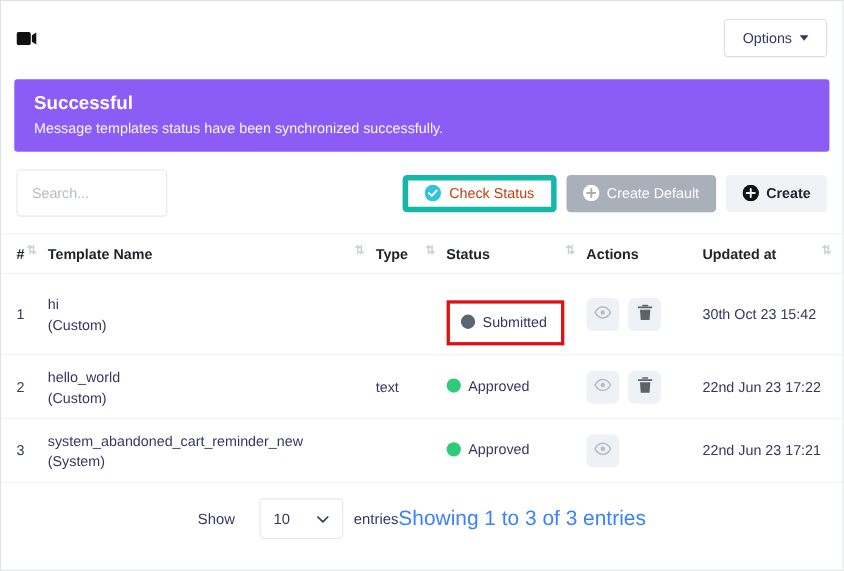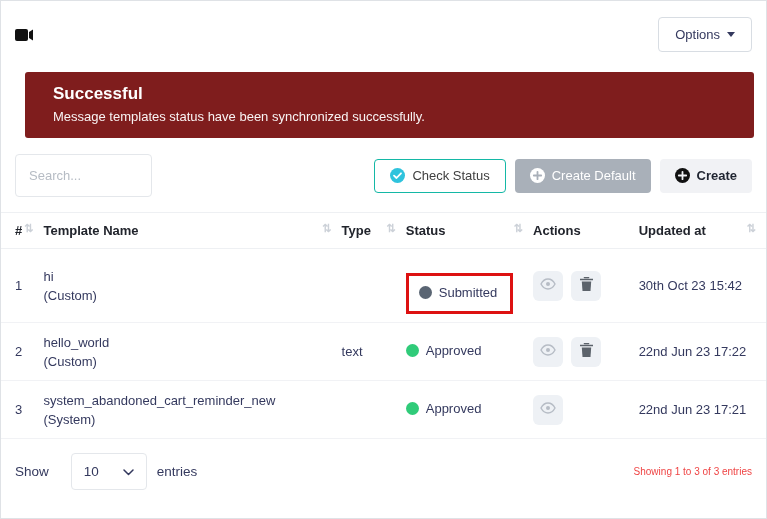--- a/index.html
+++ b/index.html
@@ -16,33 +16,33 @@
   .page-title { font-size:14.5px; font-weight:700; color:#34395e; }
   .cam-icon { display:inline-flex; align-items:center; }
   .btn-options {
     background:#fff; border:1px solid #d8dde3; border-radius:4px;
     padding:9px 16px; font-size:13px; color:#34395e;
     display:inline-flex; align-items:center; gap:7px; cursor:pointer;
     font-family:inherit;
   }
   .caret-down { width:0; height:0; border-left:4px solid transparent; border-right:4px solid transparent; border-top:5px solid #34395e; display:inline-block; }
   
-  .alert { margin:20px 12px 0 24px; background:#7f1d1d; border-radius:3px; padding:12px 18px 14px 28px; color:#fff; }
+  .alert { margin:20px 12px 0 12px; background:#8b5cf6; border-radius:3px; padding:12px 18px 14px 18px; color:#fff; }
   .alert-title { font-size:17px; font-weight:700; margin-bottom:5px; }
   .alert-msg { font-size:13px; color:rgba(255,255,255,.95); }
   
   .toolbar { margin:16px 14px 0 14px; display:flex; justify-content:space-between; align-items:center; }
   .search-input {
     width:137px; height:43px; border:1px solid #e4e7eb; border-radius:4px;
     padding:0 13px; font-size:13px; color:#34395e; outline:none; font-family:inherit;
   }
   .search-input::placeholder { color:#b6bcc4; }
   .btn-group { display:flex; align-items:center; gap:9px; }
   .btn { height:34px; padding:0 15px; border-radius:4px; font-size:13px; display:inline-flex; align-items:center; gap:7px; border:none; cursor:pointer; font-family:inherit; }
-  .btn-check { background:#fff; border:1px solid #14b8a6; color:#404040; }
+  .btn-check { background:#fff; border:5px solid #14b8a6; color:#c2410c; }
   .btn-default { background:#a9b0b9; color:#fff; }
   .btn-create { background:#f1f2f5; color:#1f2430; font-weight:600; }
   .ico { display:inline-flex; }
   
   table { width:100%; border-collapse:collapse; margin-top:15px; table-layout:fixed; }
   thead th {
     border-top:1px solid #eef0f3; border-bottom:1px solid #eef0f3;
     font-size:13px; font-weight:700; color:#21242c; text-align:left;
     padding:10px 8px 10px 0; vertical-align:middle;
   }
@@ -58,28 +58,28 @@
   .pl { padding-left:14px; }
   .tpl-name { line-height:19px; }
   .status-badge { display:inline-flex; align-items:center; gap:7px; white-space:nowrap; }
   .dot { width:13px; height:13px; border-radius:50%; display:inline-block; }
   .dot-gray { background:#5a6573; }
   .dot-green { background:#30cb79; }
   .red-box { display:inline-block; border:3px solid #dd1111; padding:9px 13px 9px 10px;margin-top:16px; }
   .actions-cell { display:flex; align-items:center; gap:8px; }
   .icon-btn { width:30px; height:30px; background:#eef1f5; border-radius:6px; display:inline-flex; align-items:center; justify-content:center; cursor:pointer; border:none; }
   
-  .tfoot { margin:14px 14px 0 14px; display:flex; justify-content:space-between; align-items:center; }
+  .tfoot { margin:14px 14px 0 14px; display:flex; justify-content:center; align-items:center; }
   .show-wrap { display:flex; align-items:center; gap:10px; font-size:13.5px; color:#34395e; }
   .pagesize {
     width:76px; height:37px; border:1px solid #e4e7eb; border-radius:4px;
     display:inline-flex; align-items:center; justify-content:space-between;
     padding:0 12px; cursor:pointer; background:#fff;margin-left:12px;
   }
-  .showing-text { font-size:10px; color:#ef4444; }
+  .showing-text { font-size:19px; color:#3b82f6; }
   .pagination { margin:14px 14px 0 14px; display:flex; justify-content:flex-end; align-items:center; gap:5px; }
   .page-btn { height:32px; padding:0 14px; background:#fff; border:1px solid #e8eaee; border-radius:4px; font-size:13px; display:inline-flex; align-items:center; cursor:pointer; font-family:inherit; }
   .page-prev { color:#c3c8cf;margin-top:36px; }
   .page-next { color:#6f7680; }
   .page-active { background:#1a7fe8; border-color:#1a7fe8; color:#fff; min-width:34px; justify-content:center; padding:0; font-weight:600; }
 </style>
 </head>
 <body>
 
 <div class="page">

